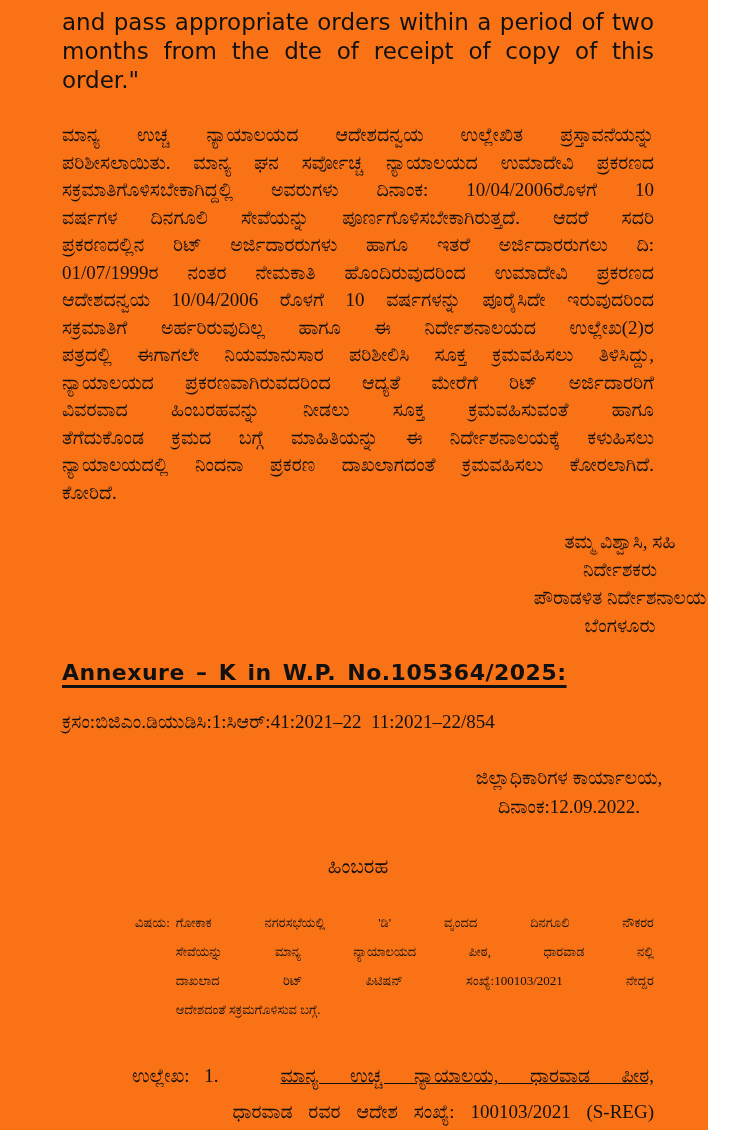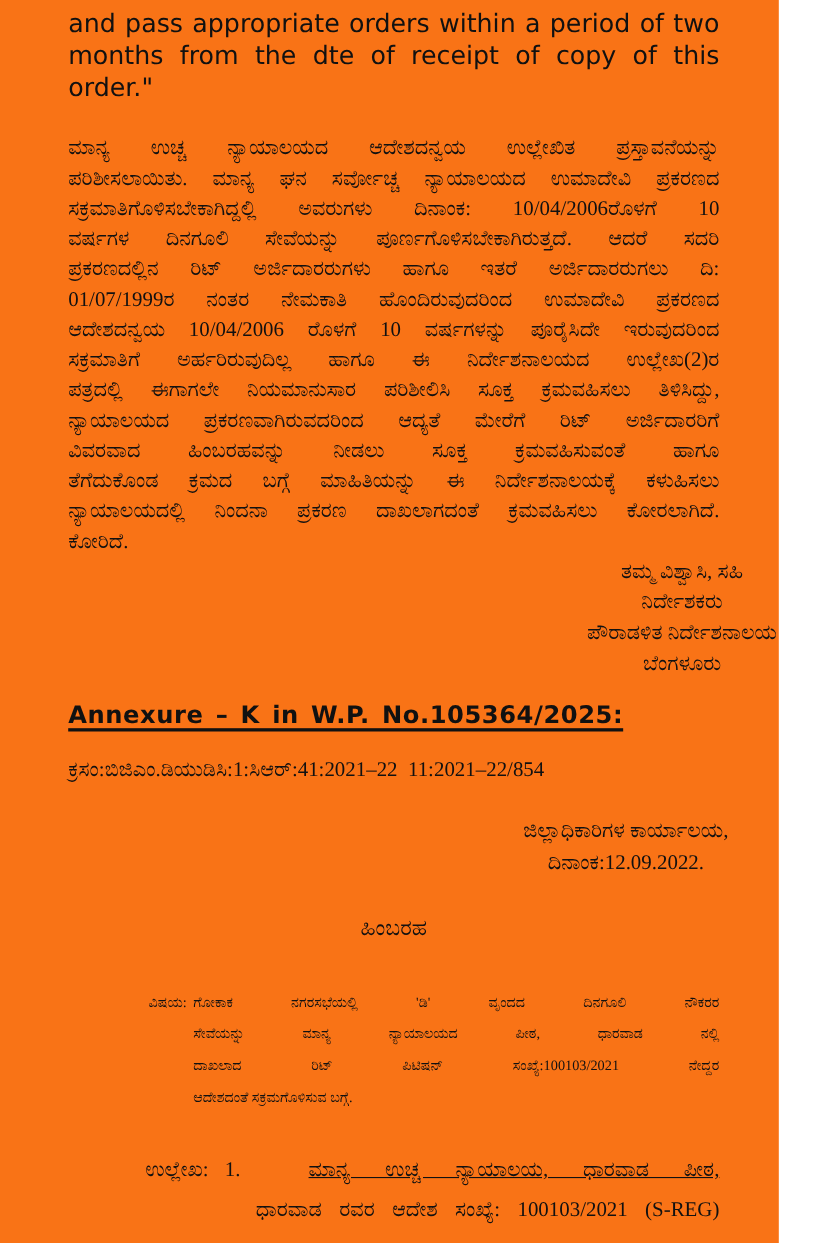--- a/index.html
+++ b/index.html
@@ -20,20 +20,21 @@
 
   .quote-block {
     font-family: "DejaVu Sans", "Liberation Sans", sans-serif;
     font-size: 23px;
     line-height: 29px;
     margin-bottom: 26px;
   }
   .body-block {
     font-size: 19px;
     line-height: 27.5px;
+    margin-bottom: 22px;
   }
   .signature-block {
     width: 300px;
     margin-left: 408px;
     text-align: center;
     font-size: 19px;
     line-height: 28px;
     margin-bottom: 10px;
   }
   .annexure-heading {
@@ -59,21 +60,21 @@
     width: 330px;
     margin-left: 342px;
     text-align: center;
     font-size: 19px;
     line-height: 29px;
     margin-bottom: 34px;
   }
   .doc-type-heading {
     text-align: center;
     font-size: 20px;
-    margin-bottom: 40px;
+    margin-bottom: 30px;
   }
   .subject-block {
     display: flex;
     margin-left: 73px;
     font-size: 13px;
     line-height: 29px;
     margin-bottom: 34px;
   }
   .subject-label { flex: none; margin-right: 6px; }
   .subject-lines { flex: 1 1 auto; }

